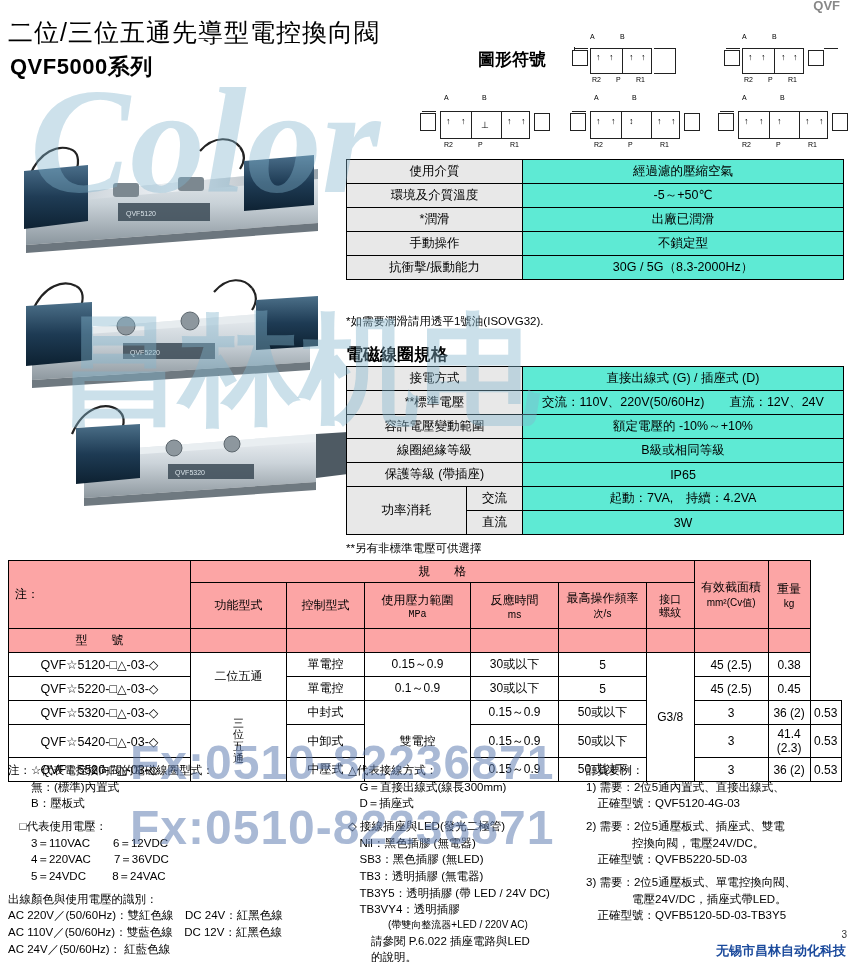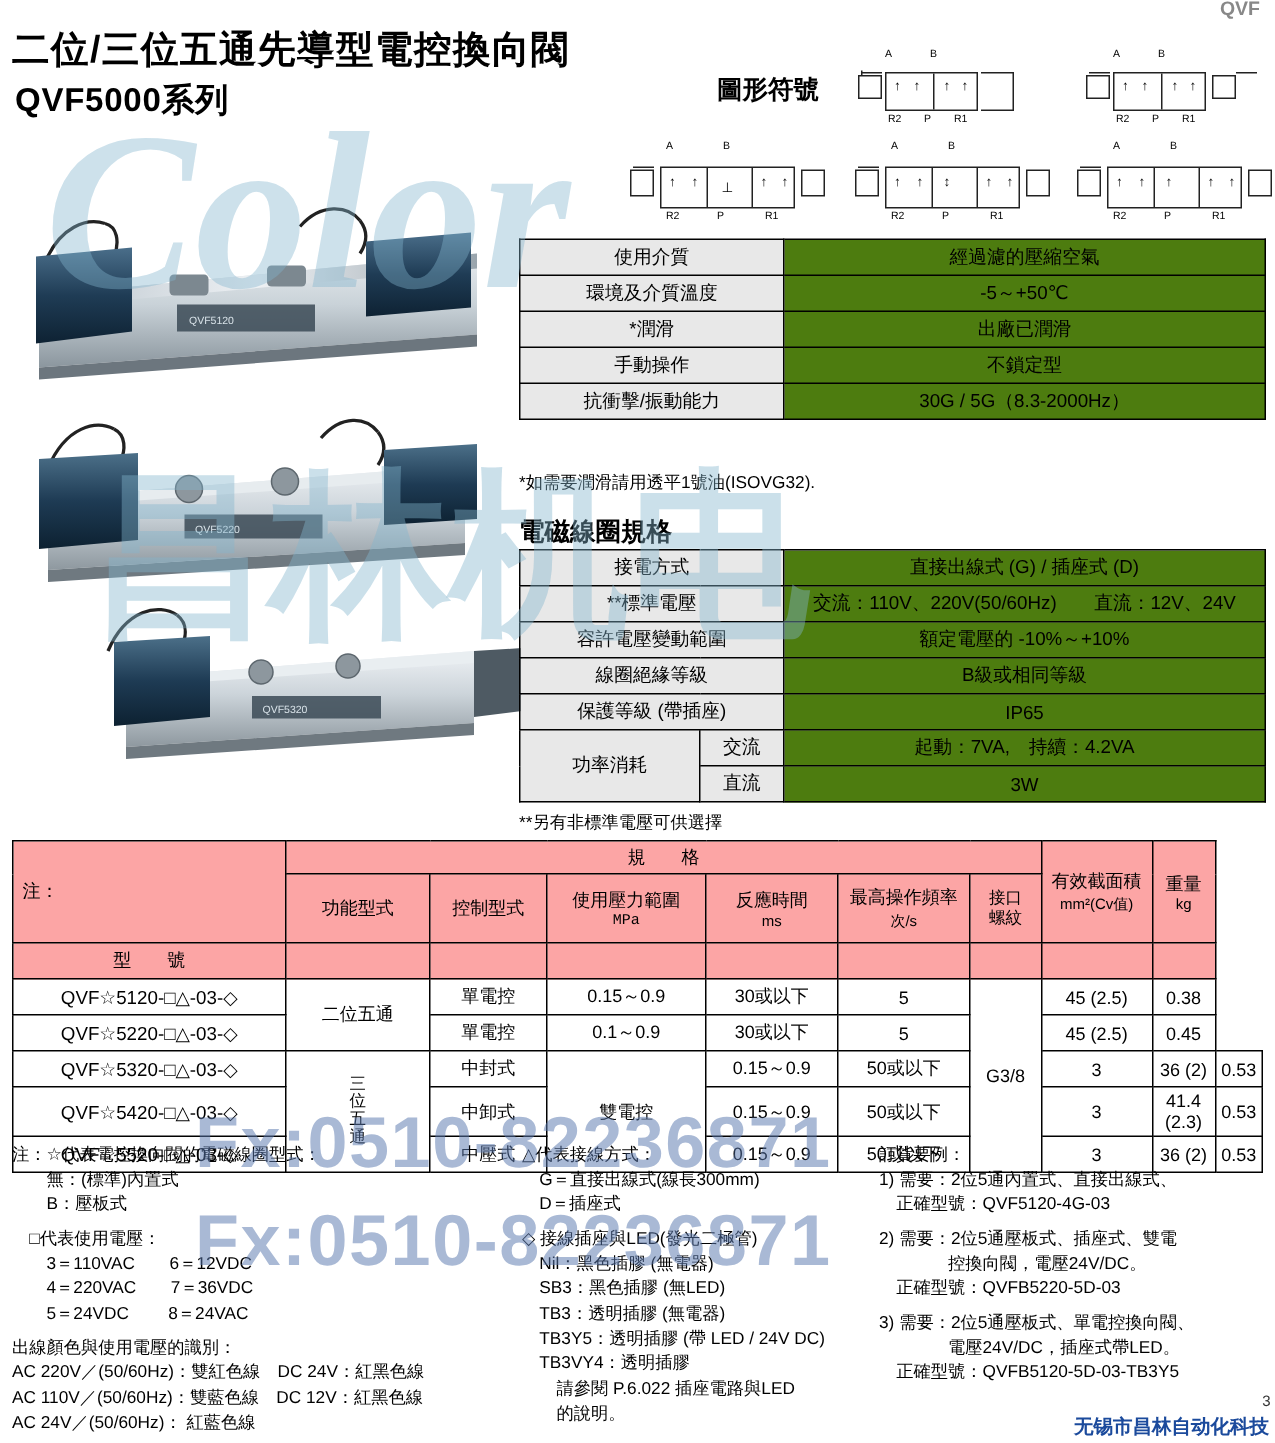--- a/index.html
+++ b/index.html
@@ -26,21 +26,21 @@
     white-space:nowrap;
   }
   .wm1 { left:30px; top:55px; font-size:150px; font-family:"Liberation Serif", serif; font-style:italic; color:rgba(130,180,205,0.40); }
   .wm2 { left:60px; top:290px; font-size:120px; color:rgba(130,180,205,0.42); }
   .wm3 { left:130px; top:735px; font-size:48px; color:rgba(90,120,175,0.52); letter-spacing:1px;}
   .wm4 { left:130px; top:800px; font-size:48px; color:rgba(90,120,175,0.52); letter-spacing:1px;}
 
   
   .title-main {
     position:absolute; left:8px; top:16px;
-    font-size:25px; font-weight:bold; letter-spacing:1px;
+    font-size:25px; font-weight:normal; letter-spacing:1px;
   }
   .title-sub {
     position:absolute; left:10px; top:52px;
     font-size:22px; font-weight:bold; letter-spacing:0.5px;
   }
   .sym-label {
     position:absolute; left:478px; top:48px;
     font-size:17px; font-weight:bold;
   }
   .sym { position:absolute; border:1.5px solid #222; background:#fff; }
@@ -59,21 +59,21 @@
   table { border-collapse:collapse; }
   .tbl {
     position:absolute;
     font-size:12.5px;
   }
   .tbl td, .tbl th {
     border:1px solid #000;
     padding:3px 4px;
     text-align:center;
     vertical-align:middle;
-    background:#4d7c0f;
+    background:#5eead4;
   }
   .tbl .lbl { background:#e8e8e8; font-weight:normal; }
 
   .note-star {
     position:absolute; font-size:11.5px;
   }
   .sec-title {
     position:absolute; font-size:17px; font-weight:bold;
   }
 
@@ -493,20 +493,21 @@
     <div>△代表接線方式：</div>
     <div>　G＝直接出線式(線長300mm)</div>
     <div>　D＝插座式</div>
     <div style="height:6px;"></div>
     <div>◇ 接線插座與LED(發光二極管)</div>
     <div>　Nil：黑色插膠 (無電器)</div>
     <div>　SB3：黑色插膠 (無LED)</div>
     <div>　TB3：透明插膠 (無電器)</div>
     <div>　TB3Y5：透明插膠 (帶 LED / 24V DC)</div>
     <div>　TB3VY4：透明插膠</div>
+    <div style="font-size:10px;">　　　　(帶雙向整流器+LED / 220V AC)</div>
     <div>　　請參閱 P.6.022 插座電路與LED</div>
     <div>　　的說明。</div>
   </div>
 
   <div class="notes col3">
     <div>訂貨要例：</div>
     <div>1) 需要：2位5通內置式、直接出線式、</div>
     <div>　正確型號：QVF5120-4G-03</div>
     <div style="height:6px;"></div>
     <div>2) 需要：2位5通壓板式、插座式、雙電</div>

